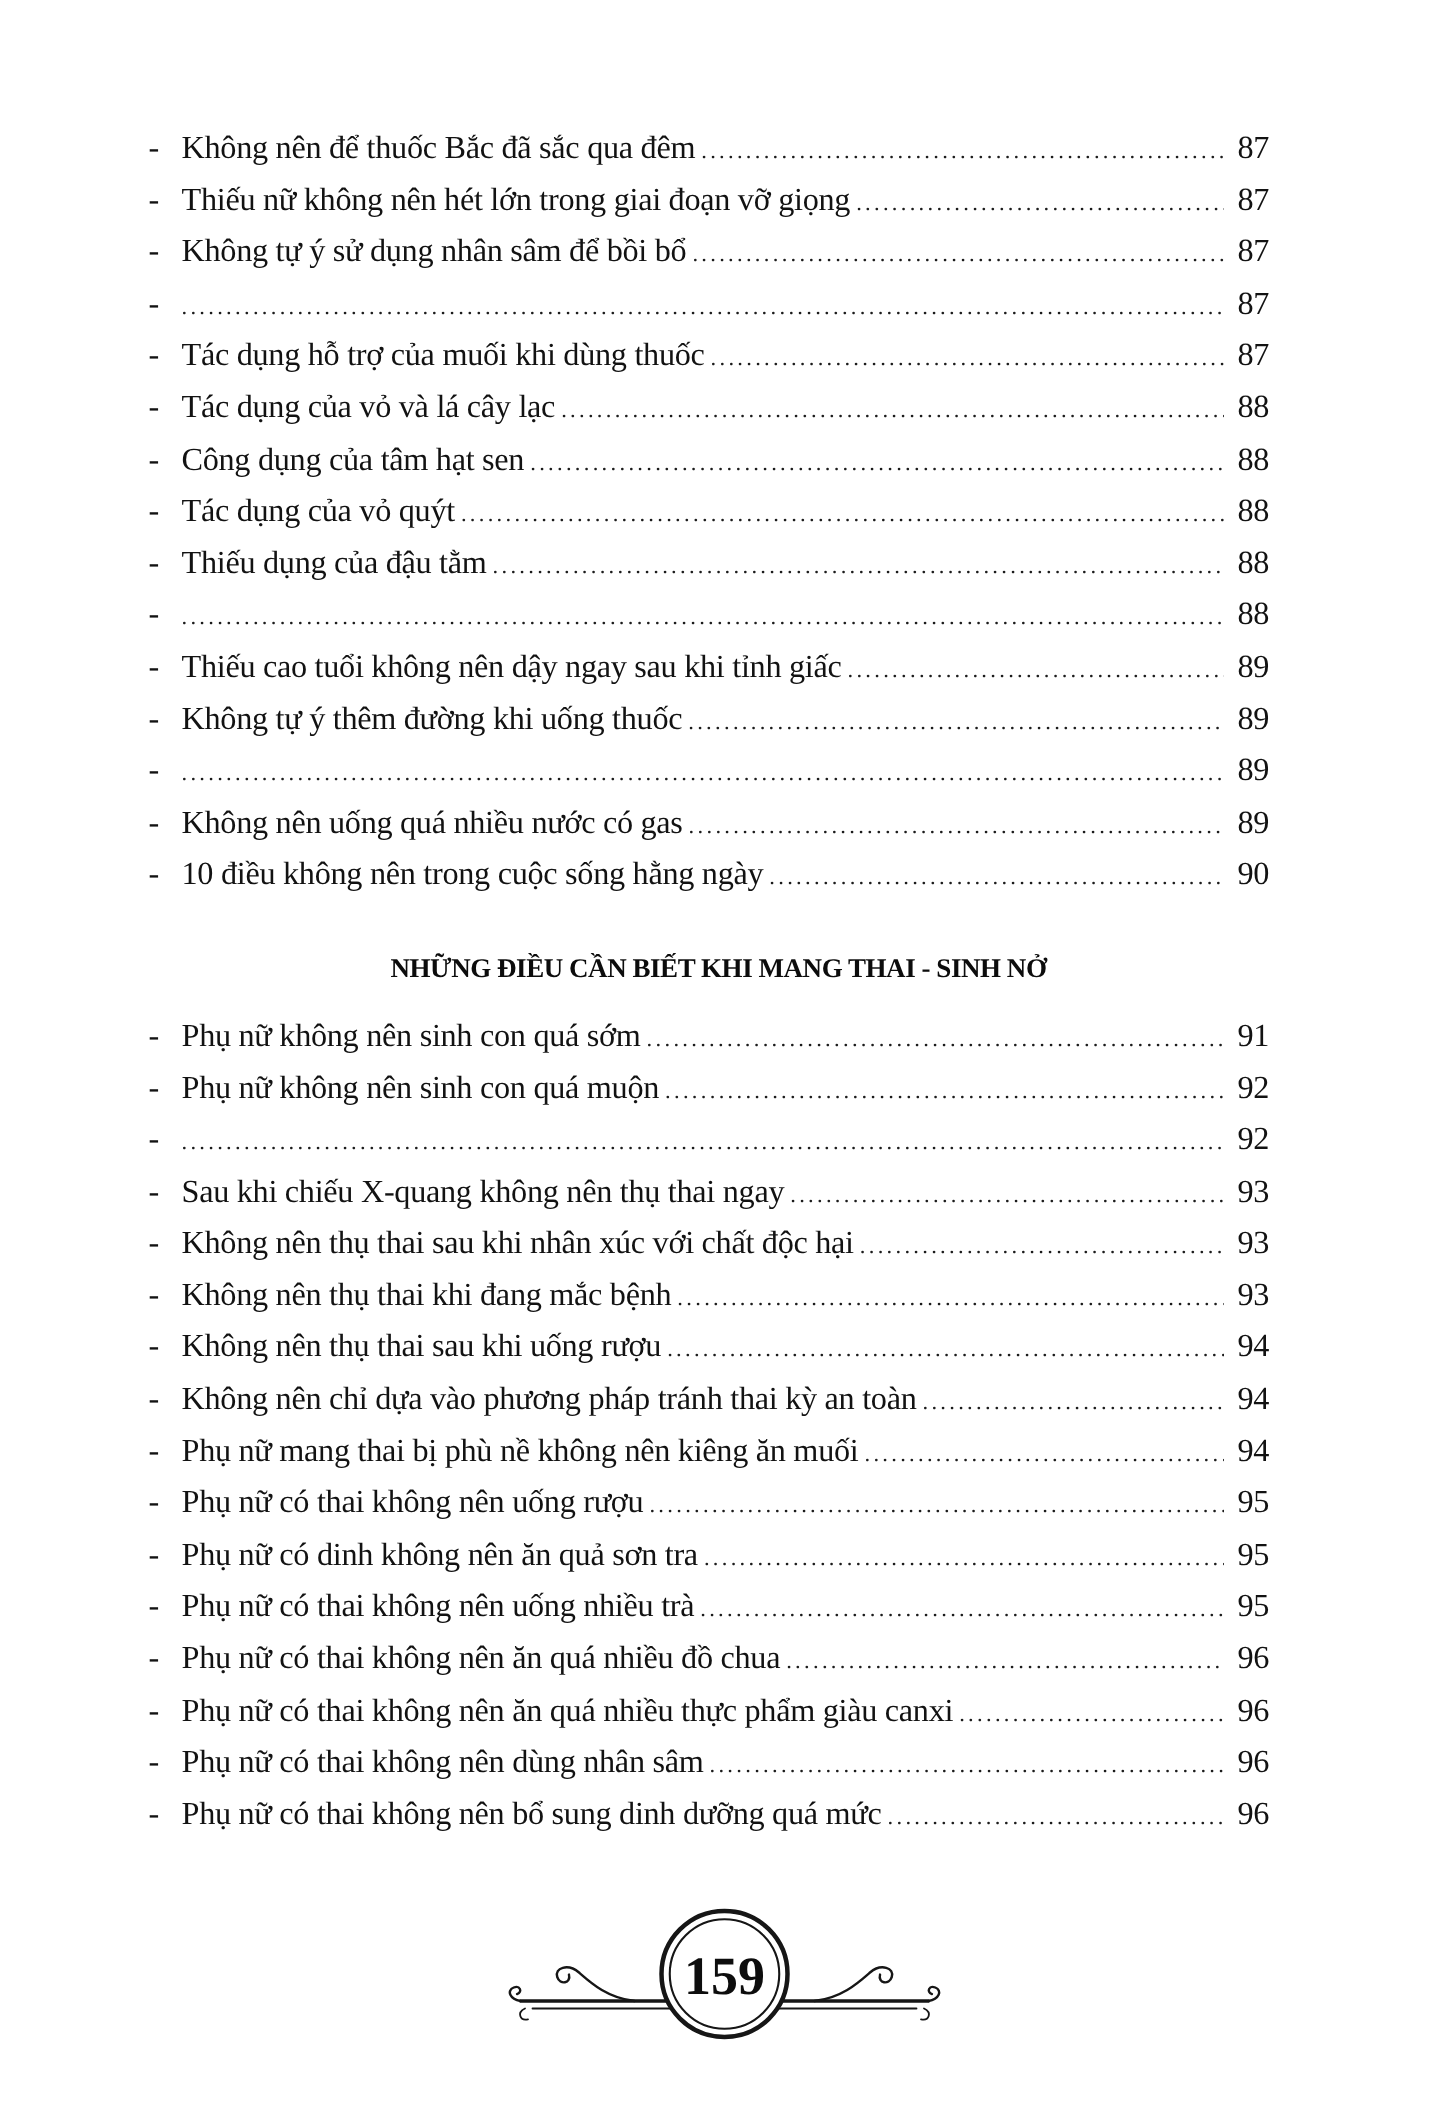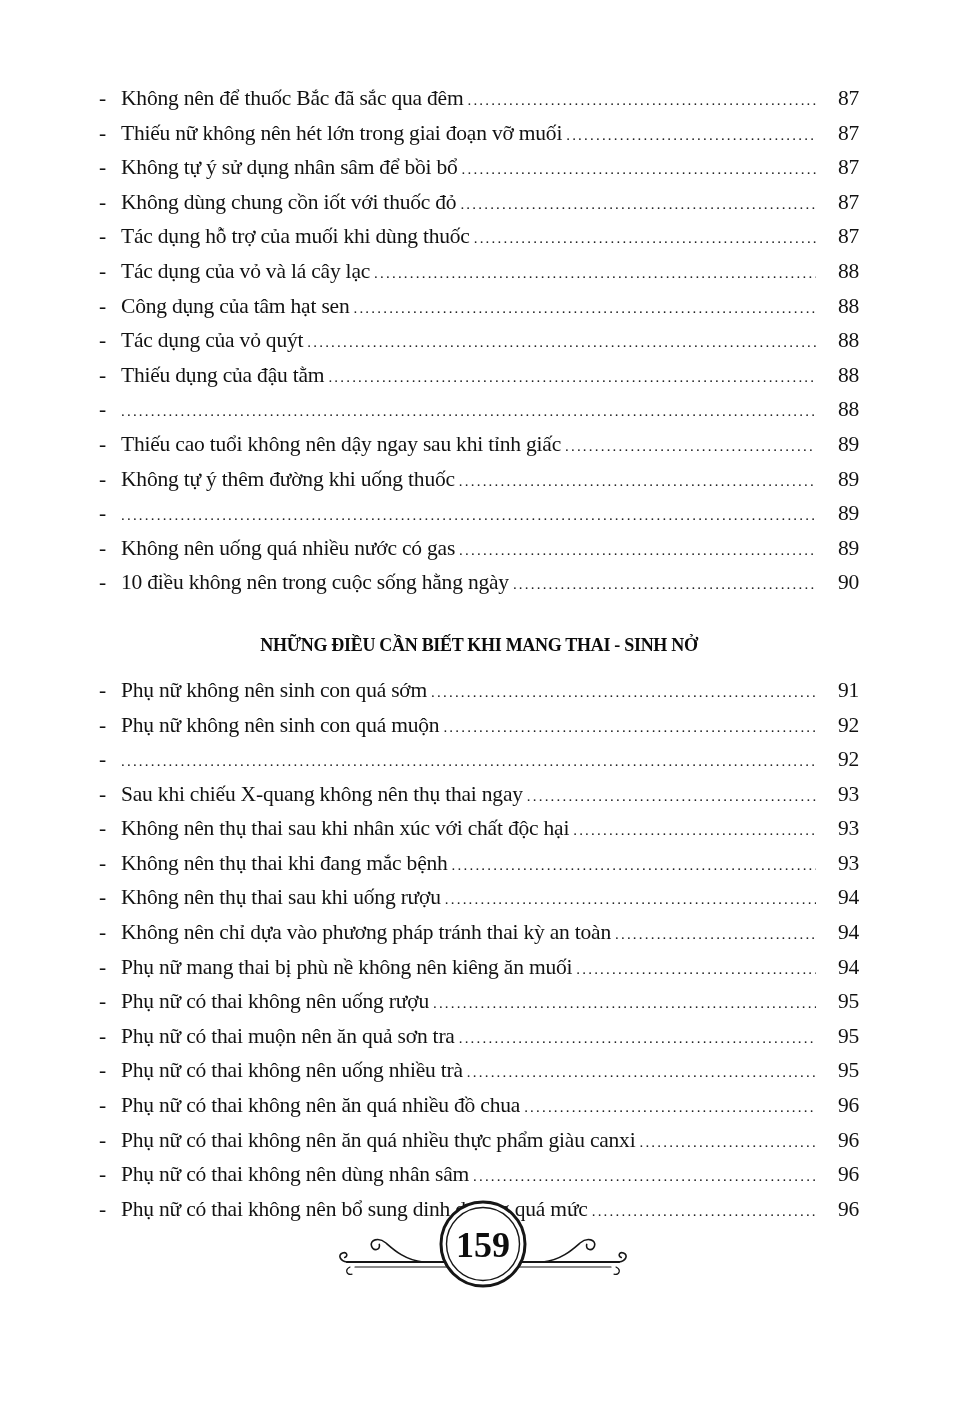--- a/index.html
+++ b/index.html
@@ -51,34 +51,33 @@
     font-size: 15px;
     letter-spacing: 2.2px;
     color: #1b1b1b;
   }
   .leader::after {
     content: "...................................................................................................................................................................................................";
   }
   .pagenum {
     flex: 0 0 auto;
     min-width: 34px;
-    text-align: right;
     padding-left: 4px;
   }
   .section-heading {
     font-size: 18px;
     font-weight: bold;
     text-align: center;
     letter-spacing: -0.3px;
     margin: 30px 0 22px 0;
     color: #0c0c0c;
   }
   .footer-ornament {
     position: absolute;
-    top: 1196px;
+    top: 1268px;
     left: 0;
     right: 0;
     display: flex;
     justify-content: center;
     align-items: center;
   }
   .footer-ornament svg {
     display: block;
   }
   .svg-pagenum {
@@ -93,33 +92,32 @@
   <main class="toc">
 
   <div class="toc-row">
         <span class="dash">-</span>
         <span class="title">Không nên để thuốc Bắc đã sắc qua đêm</span>
         <span class="leader"></span>
         <span class="pagenum">87</span>
       </div>
       <div class="toc-row">
         <span class="dash">-</span>
-        <span class="title">Thiếu nữ không nên hét lớn trong giai đoạn vỡ muối</span>
+        <span class="title">Thiếu nữ không nên hét lớn trong giai đoạn vỡ giọng</span>
         <span class="leader"></span>
         <span class="pagenum">87</span>
       </div>
       <div class="toc-row">
         <span class="dash">-</span>
         <span class="title">Không tự ý sử dụng nhân sâm để bồi bổ</span>
         <span class="leader"></span>
         <span class="pagenum">87</span>
       </div>
       <div class="toc-row">
         <span class="dash">-</span>
-        <span class="title">Không dùng chung cồn iốt với thuốc đỏ</span>
         <span class="leader"></span>
         <span class="pagenum">87</span>
       </div>
       <div class="toc-row">
         <span class="dash">-</span>
         <span class="title">Tác dụng hỗ trợ của muối khi dùng thuốc</span>
         <span class="leader"></span>
         <span class="pagenum">87</span>
       </div>
       <div class="toc-row">
@@ -235,21 +233,21 @@
         <span class="pagenum">94</span>
       </div>
       <div class="toc-row">
         <span class="dash">-</span>
         <span class="title">Phụ nữ có thai không nên uống rượu</span>
         <span class="leader"></span>
         <span class="pagenum">95</span>
       </div>
       <div class="toc-row">
         <span class="dash">-</span>
-        <span class="title">Phụ nữ có thai muộn nên ăn quả sơn tra</span>
+        <span class="title">Phụ nữ có dinh không nên ăn quả sơn tra</span>
         <span class="leader"></span>
         <span class="pagenum">95</span>
       </div>
       <div class="toc-row">
         <span class="dash">-</span>
         <span class="title">Phụ nữ có thai không nên uống nhiều trà</span>
         <span class="leader"></span>
         <span class="pagenum">95</span>
       </div>
       <div class="toc-row">

